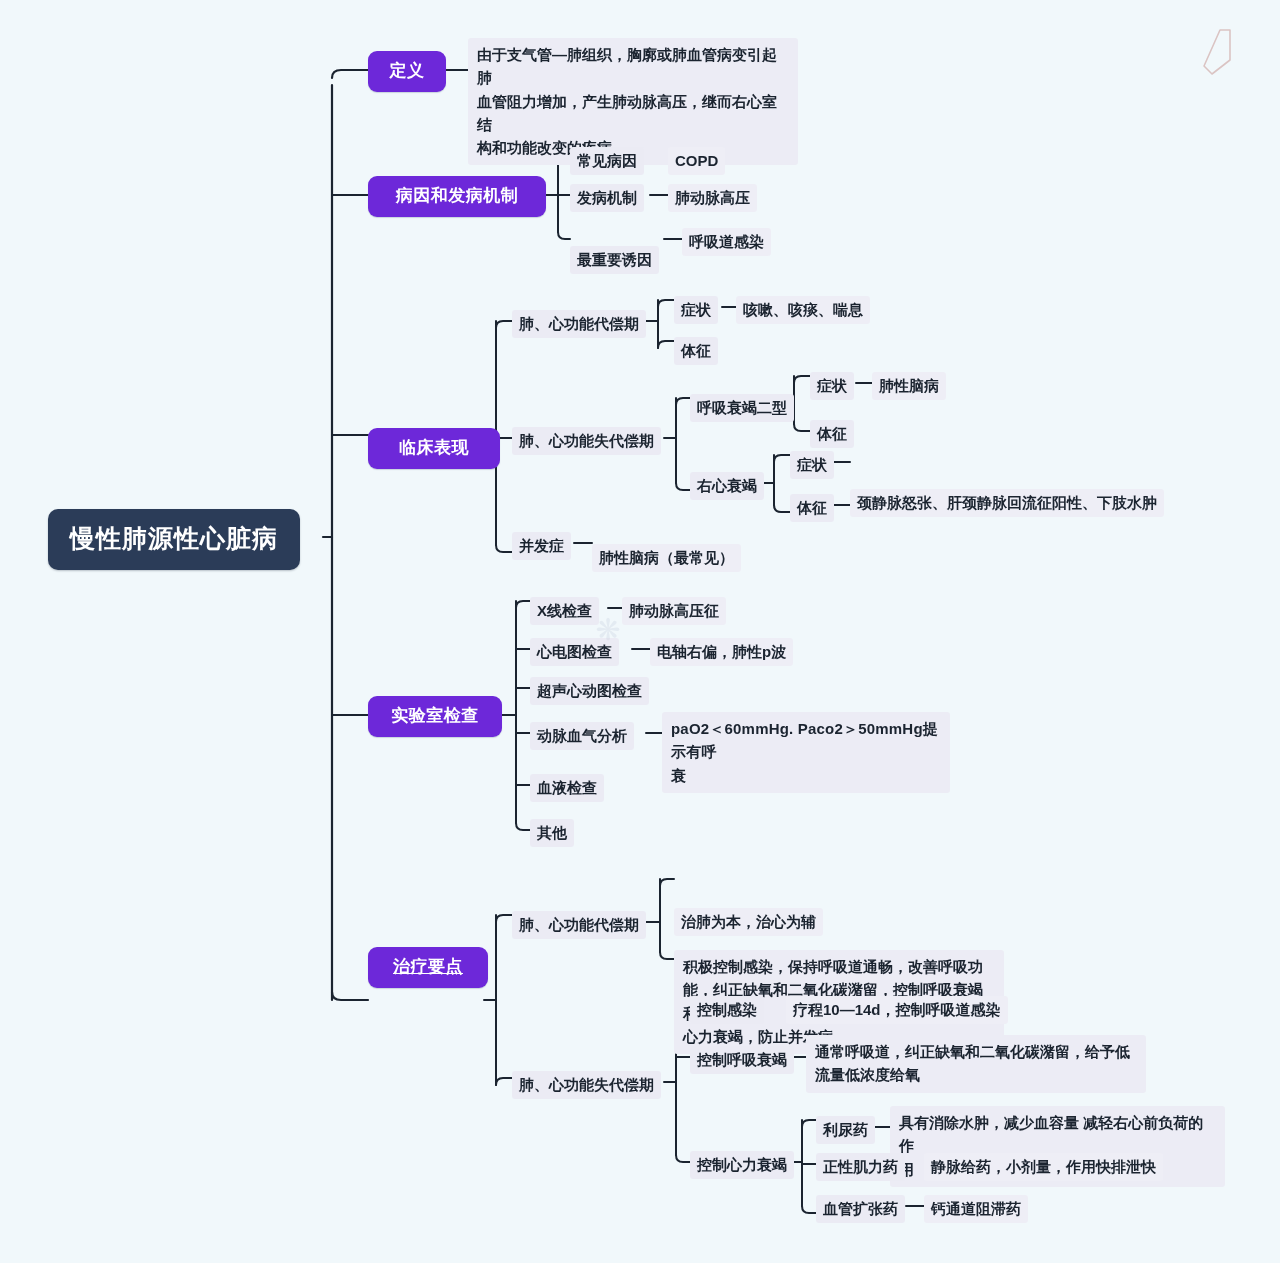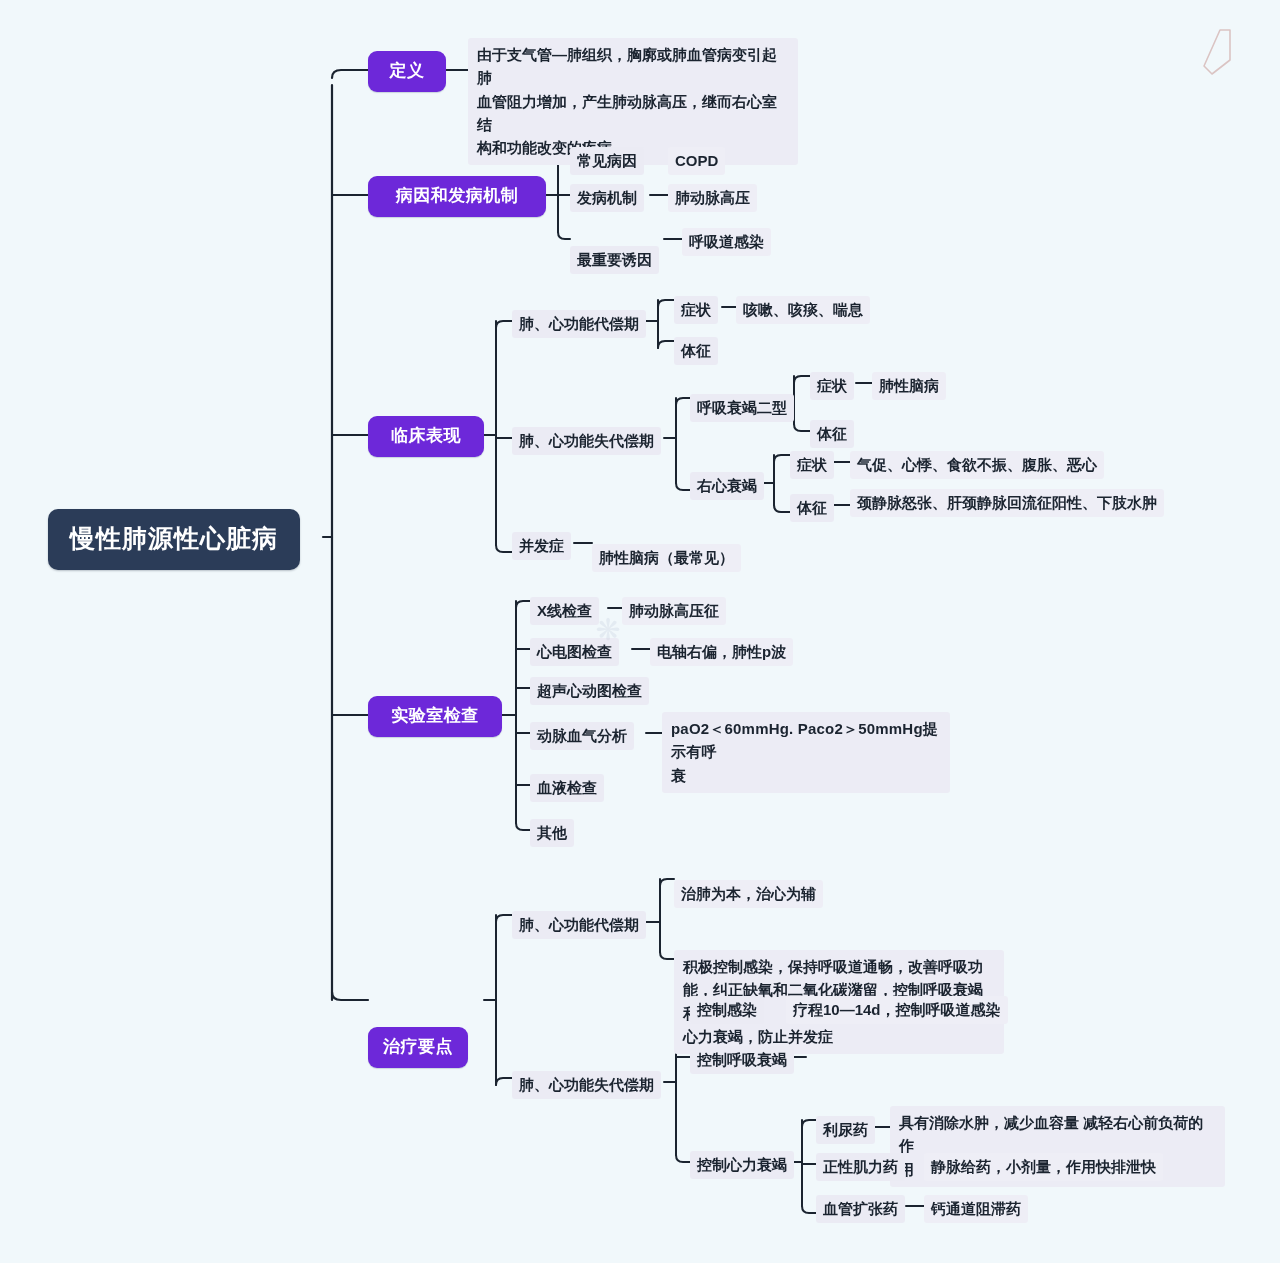--- a/index.html
+++ b/index.html
@@ -217,37 +217,36 @@
 
   <div class="node sub" style="left:570px; top:147px;">常见病因</div>
   <div class="node leaf" style="left:668px; top:147px;">COPD</div>
 
   <div class="node sub" style="left:570px; top:184px;">发病机制</div>
   <div class="node leaf" style="left:668px; top:184px;">肺动脉高压</div>
 
   <div class="node sub" style="left:570px; top:228px;margin-top:18px;">最重要诱因</div>
   <div class="node leaf" style="left:682px; top:228px;">呼吸道感染</div>
 
-  <div class="node branch" style="left:368px; top:416px; width:116px;">临床表现</div>
+  <div class="node branch" style="left:368px; top:428px; width:132px;">临床表现</div>
 
   <div class="node sub" style="left:512px; top:310px;">肺、心功能代偿期</div>
   <div class="node sub" style="left:674px; top:296px;">症状</div>
   <div class="node leaf" style="left:736px; top:296px;">咳嗽、咳痰、喘息</div>
   <div class="node sub" style="left:674px; top:337px;">体征</div>
 
   <div class="node sub" style="left:512px; top:427px;">肺、心功能失代偿期</div>
 
   <div class="node sub" style="left:690px; top:394px;">呼吸衰竭二型</div>
   <div class="node sub" style="left:810px; top:372px;">症状</div>
   <div class="node leaf" style="left:872px; top:372px;">肺性脑病</div>
   <div class="node sub" style="left:810px; top:420px;">体征</div>
 
   <div class="node sub" style="left:690px; top:472px;">右心衰竭</div>
   <div class="node sub" style="left:790px; top:451px;">症状</div>
-  <div class="node leaf" style="left:850px; top:451px;">气促、心悸、食欲不振、腹胀、恶心</div>
   <div class="node sub" style="left:790px; top:494px;">体征</div>
   <div class="node leaf" style="left:850px; top:489px;">颈静脉怒张、肝颈静脉回流征阳性、下肢水肿</div>
 
   <div class="node sub" style="left:512px; top:532px;">并发症</div>
   <div class="node leaf" style="left:592px; top:532px;margin-top:12px;">肺性脑病（最常见）</div>
 
   <div class="node branch" style="left:368px; top:696px; width:134px;">实验室检查</div>
 
   <div class="node sub" style="left:530px; top:597px;">X线检查</div>
   <div class="node leaf" style="left:622px; top:597px;">肺动脉高压征</div>
@@ -257,34 +256,36 @@
 
   <div class="node sub" style="left:530px; top:677px;">超声心动图检查</div>
 
   <div class="node sub" style="left:530px; top:722px;">动脉血气分析</div>
   <div class="node para mono-ish" style="left:662px; top:712px; width:288px;">paO2＜60mmHg. Paco2＞50mmHg提示有呼
 衰</div>
 
   <div class="node sub" style="left:530px; top:774px;">血液检查</div>
   <div class="node sub" style="left:530px; top:819px;">其他</div>
 
-  <div class="node branch" style="left:368px; top:1027px; width:100px;">治疗要点</div>
+  <div class="node branch" style="left:368px; top:947px; width:120px;text-decoration:underline;">治疗要点</div>
 
   <div class="node sub" style="left:512px; top:911px;">肺、心功能代偿期</div>
-  <div class="node leaf" style="left:674px; top:880px;">治肺为本，治心为辅</div>
+  <div class="node leaf" style="left:674px; top:908px;">治肺为本，治心为辅</div>
   <div class="node para" style="left:674px; top:910px; width:330px;margin-top:40px;">积极控制感染，保持呼吸道通畅，改善呼吸功
 能，纠正缺氧和二氧化碳潴留，控制呼吸衰竭和
 心力衰竭，防止并发症</div>
 
   <div class="node sub" style="left:512px; top:1071px;">肺、心功能失代偿期</div>
 
   <div class="node sub" style="left:690px; top:996px;">控制感染</div>
   <div class="node leaf" style="left:786px; top:996px;">疗程10—14d，控制呼吸道感染</div>
 
   <div class="node sub" style="left:690px; top:1046px;">控制呼吸衰竭</div>
+  <div class="node para" style="left:806px; top:1035px; width:340px;">通常呼吸道，纠正缺氧和二氧化碳潴留，给予低
+流量低浓度给氧</div>
 
   <div class="node sub" style="left:690px; top:1151px;">控制心力衰竭</div>
 
   <div class="node sub" style="left:816px; top:1116px;">利尿药</div>
   <div class="node para" style="left:890px; top:1106px; width:335px;">具有消除水肿，减少血容量 减轻右心前负荷的作
 用</div>
 
   <div class="node sub" style="left:816px; top:1153px;">正性肌力药</div>
   <div class="node leaf" style="left:924px; top:1153px;">静脉给药，小剂量，作用快排泄快</div>
 

